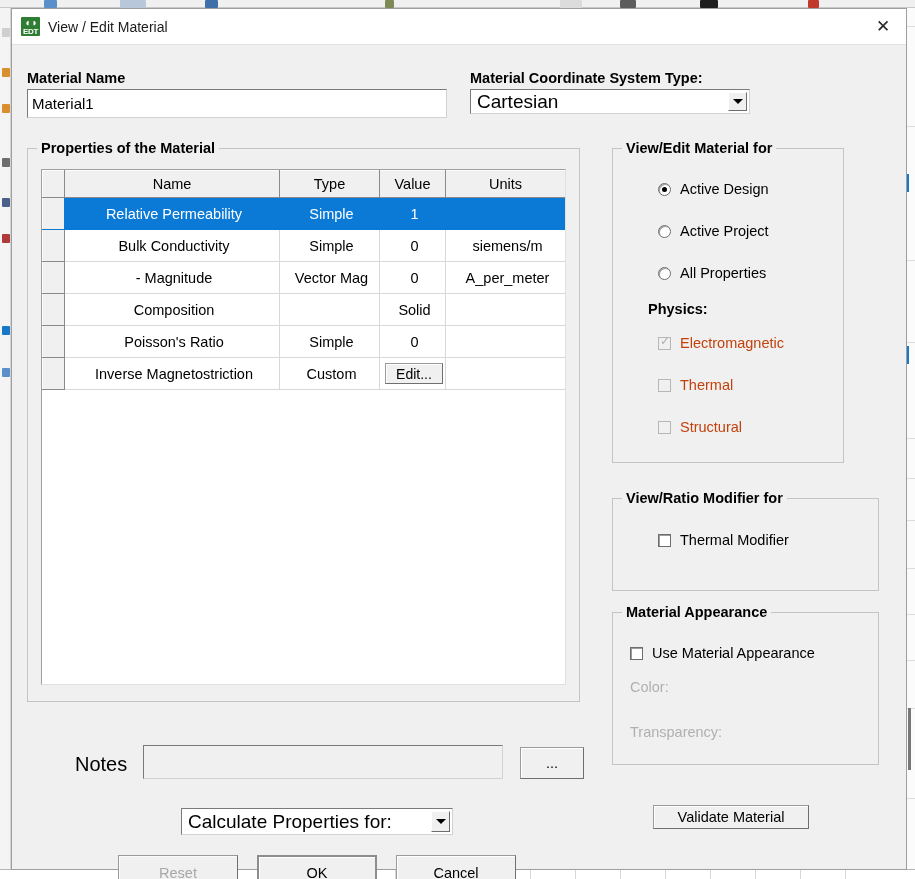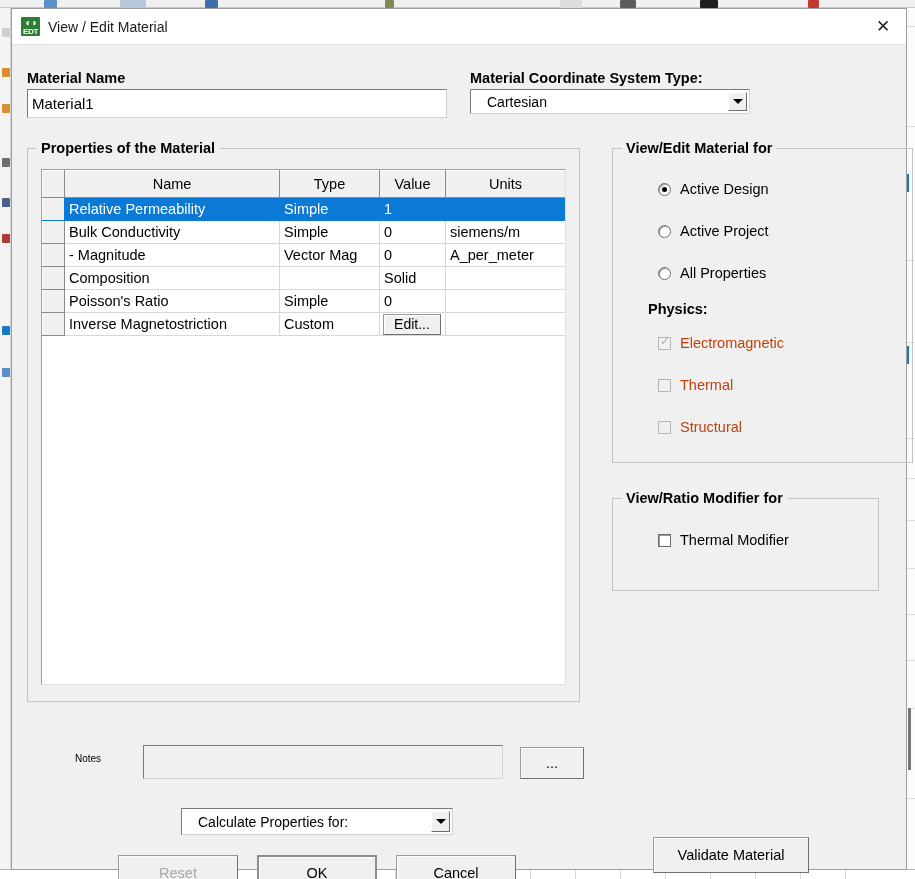--- a/index.html
+++ b/index.html
@@ -106,21 +106,21 @@
 
   #body {
     flex: 1 1 auto; position: relative;
     padding: 0;
   }
 
   
   .lbl {
     font-size: 14.5px; color: #000; font-weight: bold;
   }
-  .lbl-n { font-size: 10px; color: #000; }
+  .lbl-n { font-size: 20px; color: #000; }
   .textbox {
     background: #ffffff;
     border: 1px solid #7a7a7a;
     border-right-color: #d2d2d2;
     border-bottom-color: #d2d2d2;
     font-size: 15px; color: #000;
     padding: 2px 4px;
     display: flex; align-items: center;
   }
   .readonlybox {
@@ -128,22 +128,22 @@
     border: 1px solid #7a7a7a;
     border-right-color: #d2d2d2;
     border-bottom-color: #d2d2d2;
   }
   .combo {
     background: #ffffff;
     border: 1px solid #7a7a7a;
     border-right-color: #d2d2d2;
     border-bottom-color: #d2d2d2;
     display: flex; align-items: center;
-    font-size: 14px; color: #000;
-    padding-left: 16px;
+    font-size: 19px; color: #000;
+    padding-left: 6px;
     position: relative;
   }
   .combo .arrowbtn {
     position: absolute; top: 2px; right: 2px; bottom: 2px; width: 19px;
     background: #f0f0f0;
     border: 1px solid #fff;
     border-right-color: #6d6d6d;
     border-bottom-color: #6d6d6d;
     display: flex; align-items: center; justify-content: center;
   }
@@ -235,27 +235,28 @@
     border-bottom-color: #8a8a8a;
     height: 27px;
     font-weight: normal;
     font-size: 14.5px;
     color: #000;
     text-align: center;
     padding: 0;
   }
   table.props th.rowhdr { width: 22px; }
   table.props td {
-    height: 23px;
+    height: 32px;
     border-right: 1px solid #d8d8d8;
     border-bottom: 1px solid #d8d8d8;
     padding: 0 0 0 4px;
     color: #000;
     white-space: nowrap;
     overflow: hidden;
+    text-align: center;
   }
   table.props td.rowhdr {
     background: #f0f0f0;
     border: 1px solid #fdfdfd;
     border-right-color: #8a8a8a;
     border-bottom-color: #8a8a8a;
     padding: 0;
   }
   table.props tr.sel td { background: #0a7ad6; color: #ffffff; border-right-color: #0a7ad6; border-bottom-color:#0a7ad6; }
   table.props tr.sel td.rowhdr { background: #f0f0f0; }
@@ -441,21 +442,21 @@
 
     <div class="combo" style="position:absolute; left:169px; top:763px; width:272px; height:27px;">
       <span>Calculate Properties for:</span>
       <span class="arrowbtn"></span>
     </div>
 
     <div class="btn disabled" style="position:absolute; left:106px; top:810px; width:120px; height:35px;">Reset</div>
     <div class="btn default" style="position:absolute; left:245px; top:810px; width:120px; height:35px;">OK</div>
     <div class="btn" style="position:absolute; left:384px; top:810px; width:120px; height:35px;">Cancel</div>
 
-    <div class="groupbox" style="left:600px; top:103px; width:301px; height:315px;">
+    <div class="groupbox" style="left:600px; top:103px; width:232px; height:315px;">
       <span class="gtitle">View/Edit Material for</span>
 
       <div class="radio on" style="left:45px; top:32px;">
         <span class="dot"></span>
         <span class="rtxt">Active Design</span>
       </div>
       <div class="radio" style="left:45px; top:74px;">
         <span class="dot"></span>
         <span class="rtxt">Active Project</span>
       </div>
@@ -481,17 +482,26 @@
     </div>
 
     <div class="groupbox" style="left:600px; top:453px; width:267px; height:93px;">
       <span class="gtitle">View/Ratio Modifier for</span>
       <div class="check" style="left:45px; top:33px;">
         <span class="box"></span>
         <span class="ctxt">Thermal Modifier</span>
       </div>
     </div>
 
-
-    <div class="btn" style="position:absolute; left:641px; top:760px; width:156px; height:36px;margin-top:32px;">Validate Material</div>
+    <div class="groupbox" style="left:600px; top:567px; width:267px; height:153px;">
+      <span class="gtitle">Material Appearance</span>
+      <div class="check" style="left:17px; top:32px;">
+        <span class="box"></span>
+        <span class="ctxt">Use Material Appearance</span>
+      </div>
+      <div class="dis-text" style="position:absolute; left:17px; top:66px;">Color:</div>
+      <div class="dis-text" style="position:absolute; left:17px; top:111px;">Transparency:</div>
+    </div>
+
+    <div class="btn" style="position:absolute; left:641px; top:760px; width:156px; height:24px;">Validate Material</div>
 
   </div>
 </div>
 
 </body></html>

